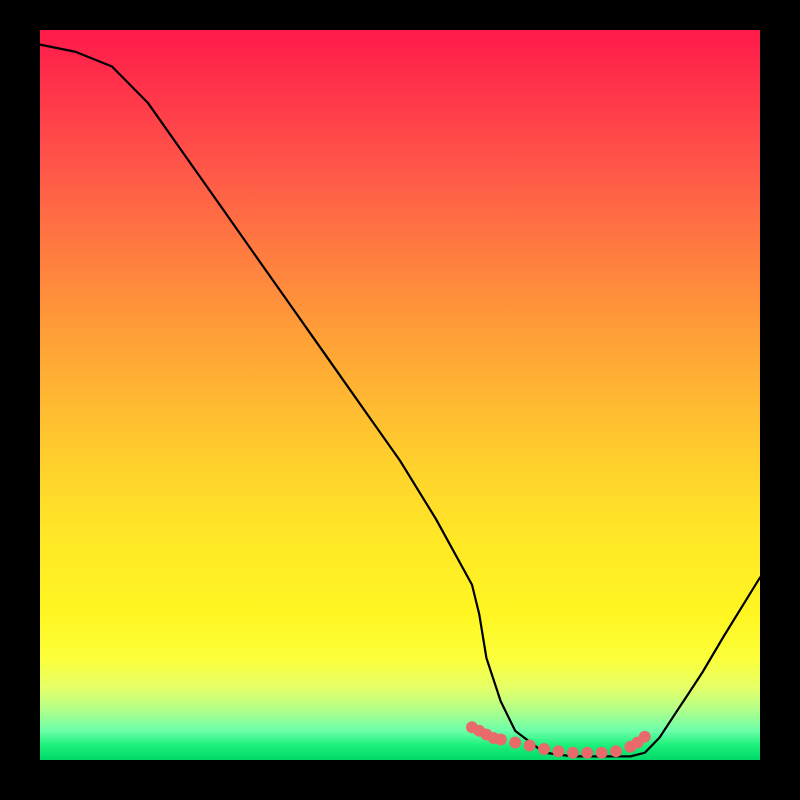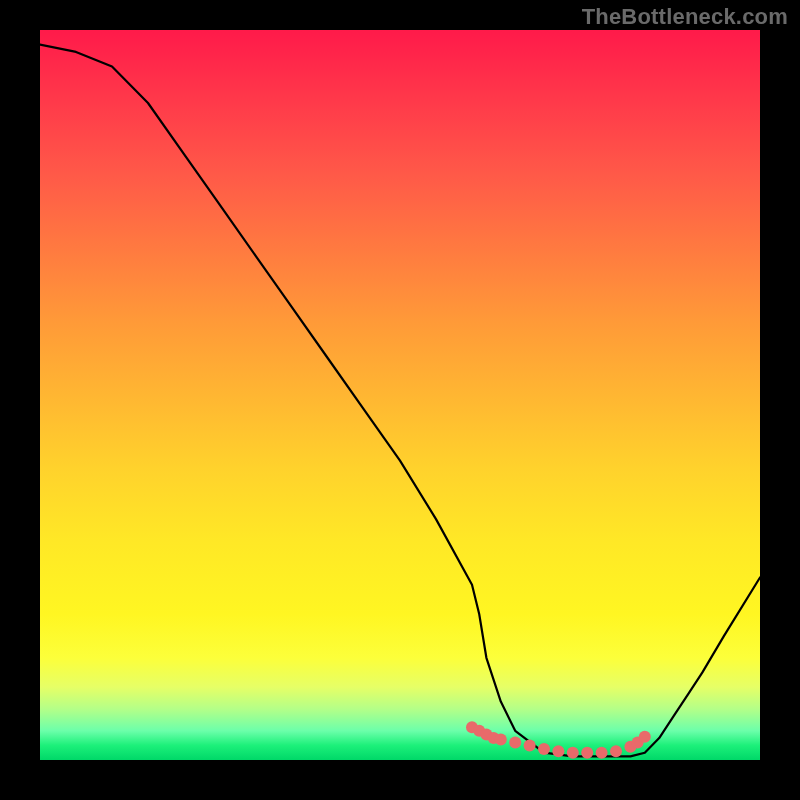--- a/index.html
+++ b/index.html
@@ -52,21 +52,20 @@
     position: absolute;
     inset: 0;
     width: 100%;
     height: 100%;
   }
 </style>
 </head>
 <body>
 
 <div class="chart-container">
-  <div class="watermark">TheBottleneck.com</div>
   <div class="plot-area">
     <div class="gradient-bg"></div>
     <svg class="lines" viewBox="0 0 720 730" preserveAspectRatio="none">
       <path id="curve-path" fill="none" stroke="#000" stroke-width="2.2" stroke-linecap="round" stroke-linejoin="round" d="M0.00 14.60 L36.00 21.90 L72.00 36.50 L108.00 73.00 L144.00 124.10 L180.00 175.20 L216.00 226.30 L252.00 277.40 L288.00 328.50 L324.00 379.60 L360.00 430.70 L396.00 489.10 L432.00 554.80 L439.20 584.00 L446.40 627.80 L460.80 671.60 L475.20 700.80 L504.00 722.70 L532.80 726.35 L561.60 726.35 L576.00 726.35 L590.40 726.35 L604.80 722.70 L619.20 708.10 L633.60 686.20 L648.00 664.30 L662.40 642.40 L684.00 605.90 L720.00 547.50"></path>
       <g id="marker-group">
           <circle cx="432.00" cy="697.15" r="6" fill="#e86a6a"></circle>
           <circle cx="439.20" cy="700.80" r="6" fill="#e86a6a"></circle>
           <circle cx="446.40" cy="704.45" r="6" fill="#e86a6a"></circle>
           <circle cx="453.60" cy="708.10" r="6" fill="#e86a6a"></circle>
           <circle cx="460.80" cy="709.56" r="6" fill="#e86a6a"></circle>

